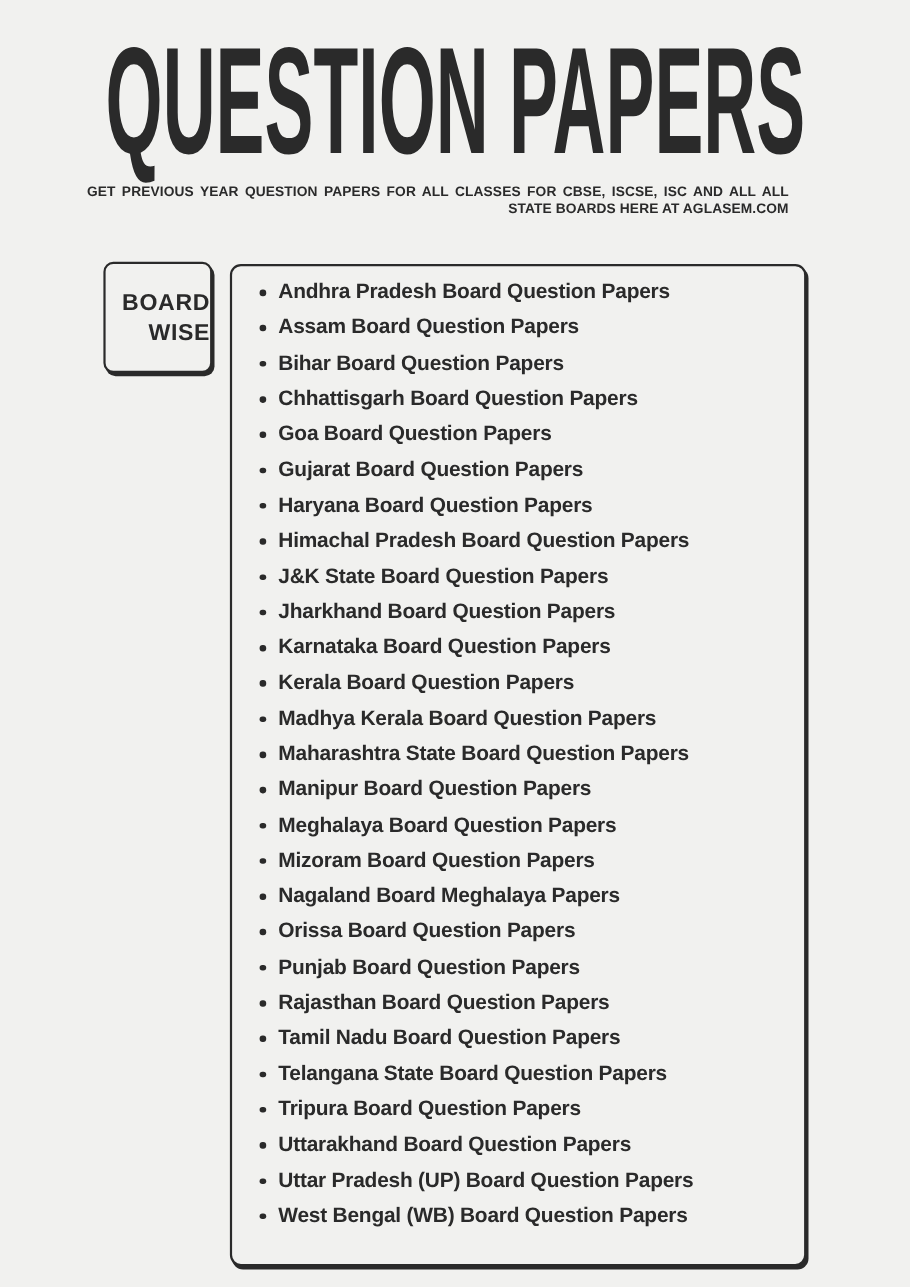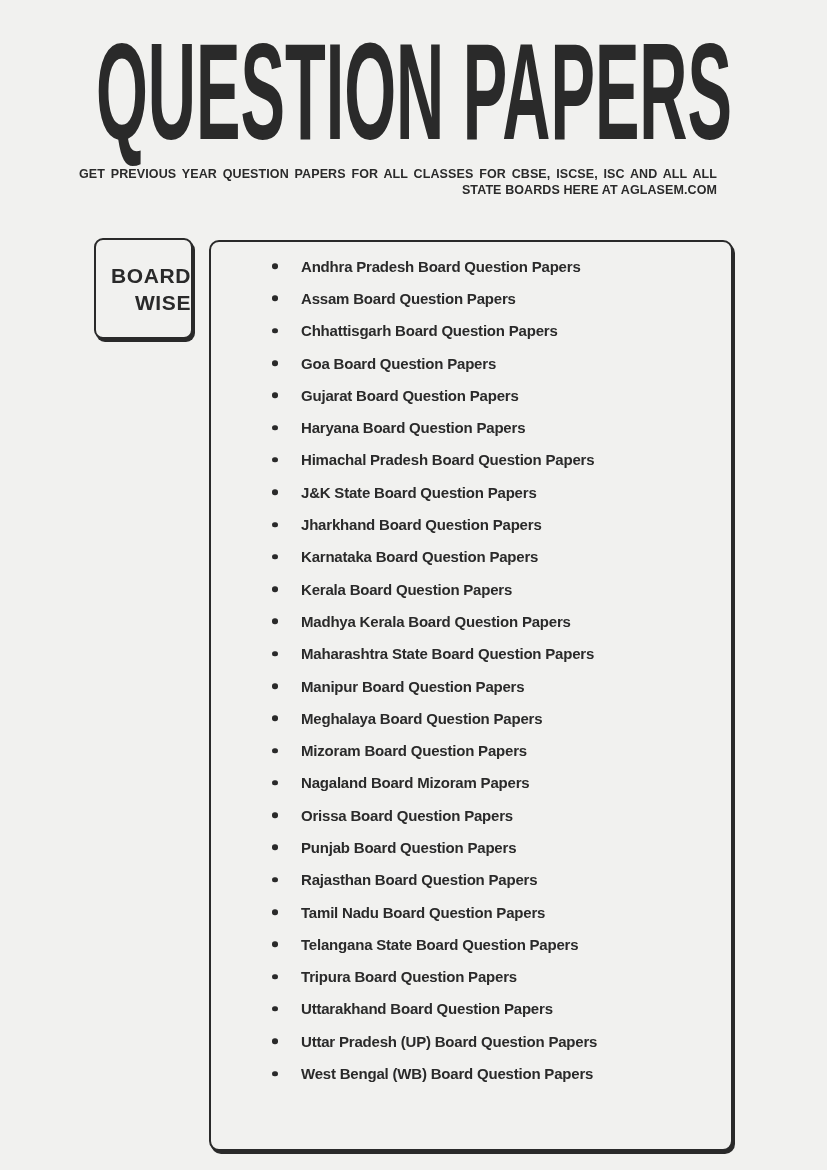--- a/index.html
+++ b/index.html
@@ -83,28 +83,27 @@
     padding-top:8px;
   }
   .list-panel ul{
     list-style:none;
   }
   .list-panel li{
     position:relative;
     height:32.3px;
     display:flex;
     align-items:center;
-    padding-left:54px;
-    font-size:15px;
+    padding-left:42px;
+    font-size:19px;
     font-weight:700;
     letter-spacing:-0.2px;
     color:var(--ink);
     white-space:nowrap;
     cursor:pointer;
-    margin-left:36px;
   }
   .list-panel li::before{
     content:"";
     position:absolute;
     left:25px;
     top:50%;
     transform:translateY(-50%);
     width:5.5px;
     height:5.5px;
     border-radius:50%;
@@ -127,35 +126,36 @@
 
 <div class="board-wise">
   <span>BOARD</span>
   <span>WISE</span>
 </div>
 
 <div class="list-panel">
   <ul>
       <li>Andhra Pradesh Board Question Papers</li>
       <li>Assam Board Question Papers</li>
+      <li>Bihar Board Question Papers</li>
       <li>Chhattisgarh Board Question Papers</li>
       <li>Goa Board Question Papers</li>
       <li>Gujarat Board Question Papers</li>
       <li>Haryana Board Question Papers</li>
       <li>Himachal Pradesh Board Question Papers</li>
       <li>J&amp;K State Board Question Papers</li>
       <li>Jharkhand Board Question Papers</li>
       <li>Karnataka Board Question Papers</li>
       <li>Kerala Board Question Papers</li>
       <li>Madhya Kerala Board Question Papers</li>
       <li>Maharashtra State Board Question Papers</li>
       <li>Manipur Board Question Papers</li>
       <li>Meghalaya Board Question Papers</li>
       <li>Mizoram Board Question Papers</li>
-      <li>Nagaland Board Mizoram Papers</li>
+      <li>Nagaland Board Meghalaya Papers</li>
       <li>Orissa Board Question Papers</li>
       <li>Punjab Board Question Papers</li>
       <li>Rajasthan Board Question Papers</li>
       <li>Tamil Nadu Board Question Papers</li>
       <li>Telangana State Board Question Papers</li>
       <li>Tripura Board Question Papers</li>
       <li>Uttarakhand Board Question Papers</li>
       <li>Uttar Pradesh (UP) Board Question Papers</li>
       <li>West Bengal (WB) Board Question Papers</li>
     </ul>

